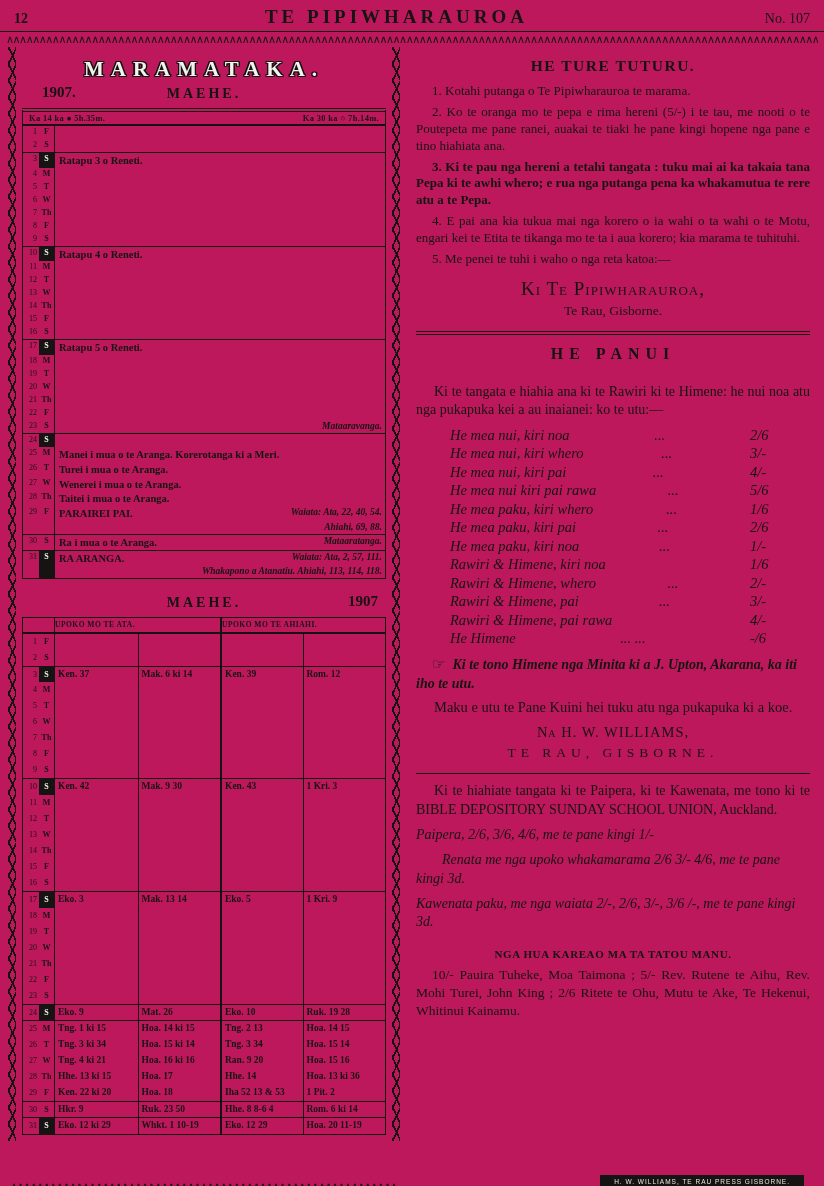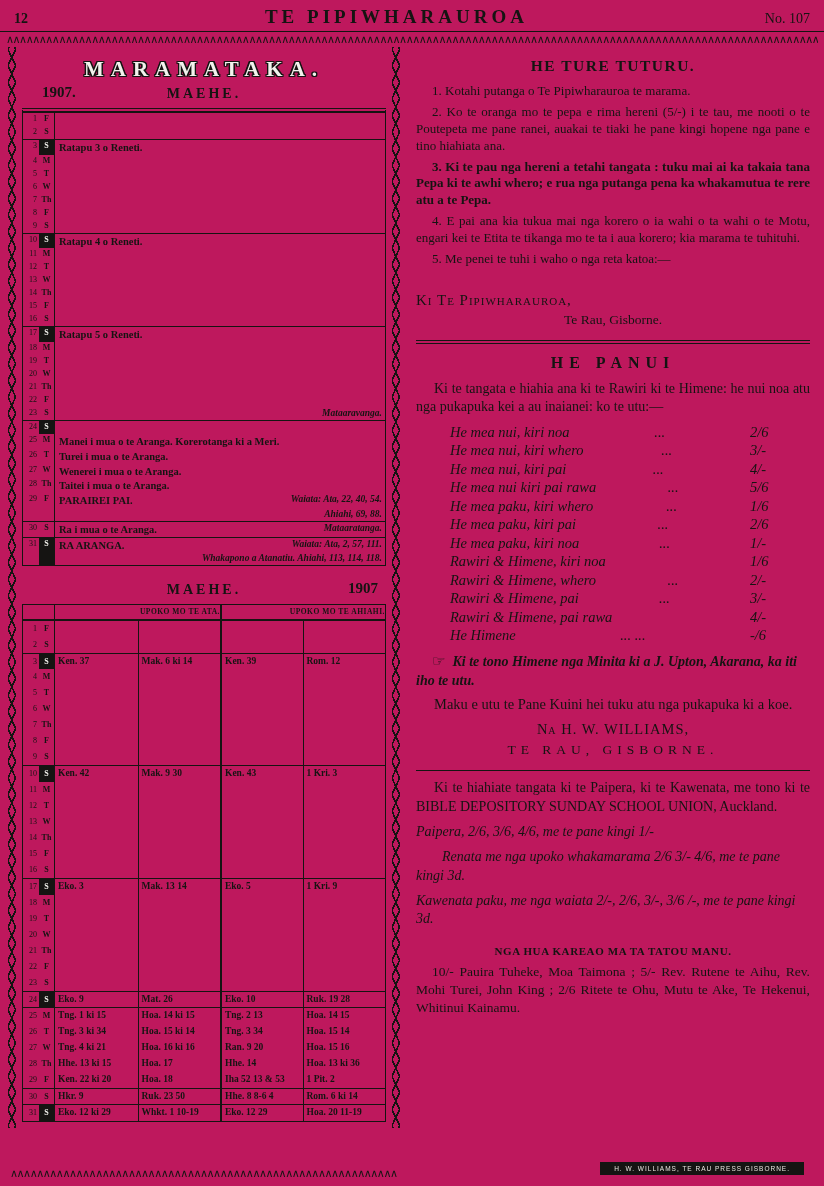--- a/index.html
+++ b/index.html
@@ -55,41 +55,41 @@
   .cw.sun { background:#151412; color:#f3f2ed; }
   .cc { padding-left:4px; padding-right:3px; overflow:hidden; }
   .ct { font-weight:bold; font-size:10.5px; }
   .cn { float:right; font-style:italic; font-weight:bold; font-size:9.5px; }
   .cn2 { display:block; text-align:right; font-style:italic; font-weight:bold; font-size:9.5px; }
 
   
   .t2 { border:1.6px solid #151412; }
   .les-header { display:grid; grid-template-columns:16px 16px 1fr 1fr 1fr 1fr;
     border-bottom:1.3px solid #151412; min-height:14px; line-height:14px; }
-  .lh { grid-column:3/5; text-align:right; font-size:7.5px; font-weight:bold; letter-spacing:.5px; }
-  .lh2 { grid-column:5/7; border-left:2.6px solid #151412;padding-left:16px; }
+  .lh { grid-column:3/5; text-align:left; font-size:7.5px; font-weight:bold; letter-spacing:.5px; }
+  .lh2 { grid-column:5/7; border-left:2.6px solid #151412; }
   .lw-blank { border-right:1.5px solid #151412; }
   .les-row { display:grid; grid-template-columns:16px 16px 1fr 1fr 1fr 1fr; min-height:16px; line-height:15.6px; }
   .les-row.top { border-top:1.3px solid #151412; }
   .lc { font-size:9.5px; font-weight:bold; padding-left:3px; overflow:hidden; white-space:nowrap; }
   .lcb,.lcd { border-left:1px solid #151412; }
   .lcc { border-left:2.6px solid #151412; }
 
   
   .right-col { flex:1; padding:4px 6px 0 2px; display:flex; flex-direction:column; }
   .ture-title { text-align:center; font-size:15.5px; font-weight:bold; letter-spacing:1.5px; margin:6px 0 8px 0; }
   .ture-item { font-size:13px; line-height:1.3; text-align:justify; text-indent:16px; margin-bottom:4px; }
   .ture-item.bold { font-weight:bold; }
-  .addr1 { font-size:15px; margin-top:20px; font-variant:small-caps; letter-spacing:1px; }
+  .addr1 { text-align:center; font-size:19px; margin-top:6px; font-variant:small-caps; letter-spacing:1px; }
   .addr2 { text-align:center; font-size:13.5px; margin:3px 0 8px 0; }
   .rule-double { border-top:1.2px solid #151412; border-bottom:1.2px solid #151412; height:4px; margin:4px 0 6px 0; }
   .rule-single { border-top:1.3px solid #151412; margin:10px 0 8px 0; }
 
   .panui-title { text-align:center; font-size:16px; letter-spacing:6px; margin:4px 0 8px 0; }
-  .panui-intro { font-size:14px; line-height:1.32; text-align:justify; text-indent:18px; margin-bottom:6px; }
+  .panui-intro { font-size:14px; line-height:1.32; text-align:justify; text-indent:18px; margin-bottom:6px;margin-top:12px; }
   .price-row { display:flex; font-style:italic; font-size:14.5px; line-height:18.5px; padding:0 26px 0 34px; }
   .price-item { white-space:nowrap; }
   .price-dots { flex:1; text-align:center; overflow:hidden; }
   .price-val { width:34px; text-align:left; flex:none; }
   .hand-note { font-size:14px; font-style:italic; font-weight:bold; line-height:1.32; margin:7px 0 5px 0; text-indent:16px; }
   .hand { font-style:normal; font-family:"DejaVu Sans",sans-serif; font-size:15px; }
   .maku-para { font-size:14.5px; line-height:1.32; text-indent:18px; }
   .sig-name { text-align:center; font-size:14.5px; letter-spacing:1px; margin-top:7px; font-variant:small-caps; }
   .sig-place { text-align:center; font-size:13.5px; letter-spacing:5px; margin:4px 0 2px 0; font-variant:small-caps; }
 
@@ -123,20 +123,24 @@
       <div class="cal-box">
         <div class="vzz"></div>
         <div class="cal-inner">
           <div class="cal-title">MARAMATAKA.</div>
           <div class="cal-sub">
             <span class="cal-year">1907.</span>
             <span class="cal-month">MAEHE.</span>
           </div>
 
           <div class="t1">
+            <div class="moon-row">
+              <span>Ka 14 ka ● 5h.35m.</span>
+              <span>Ka 30 ka ○ 7h.14m.</span>
+            </div>
             <div>
 
                 <div class="cal-row top">
                   <span class="cd">1</span>
                   <span class="cw">F</span>
                   <span class="cc">
                     <span class="cn"></span>
                     <span class="ct"></span>
                     <span class="cn2"></span>
                   </span>

